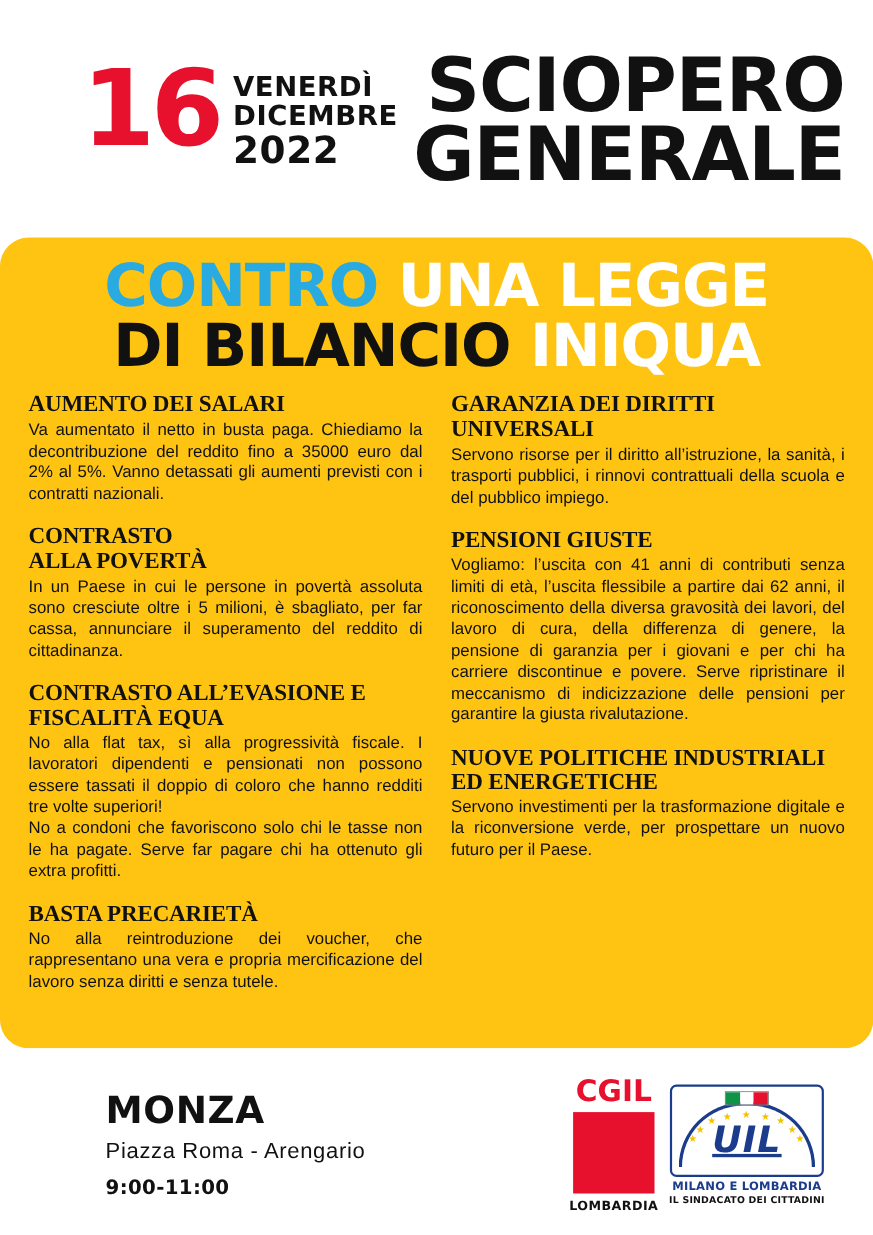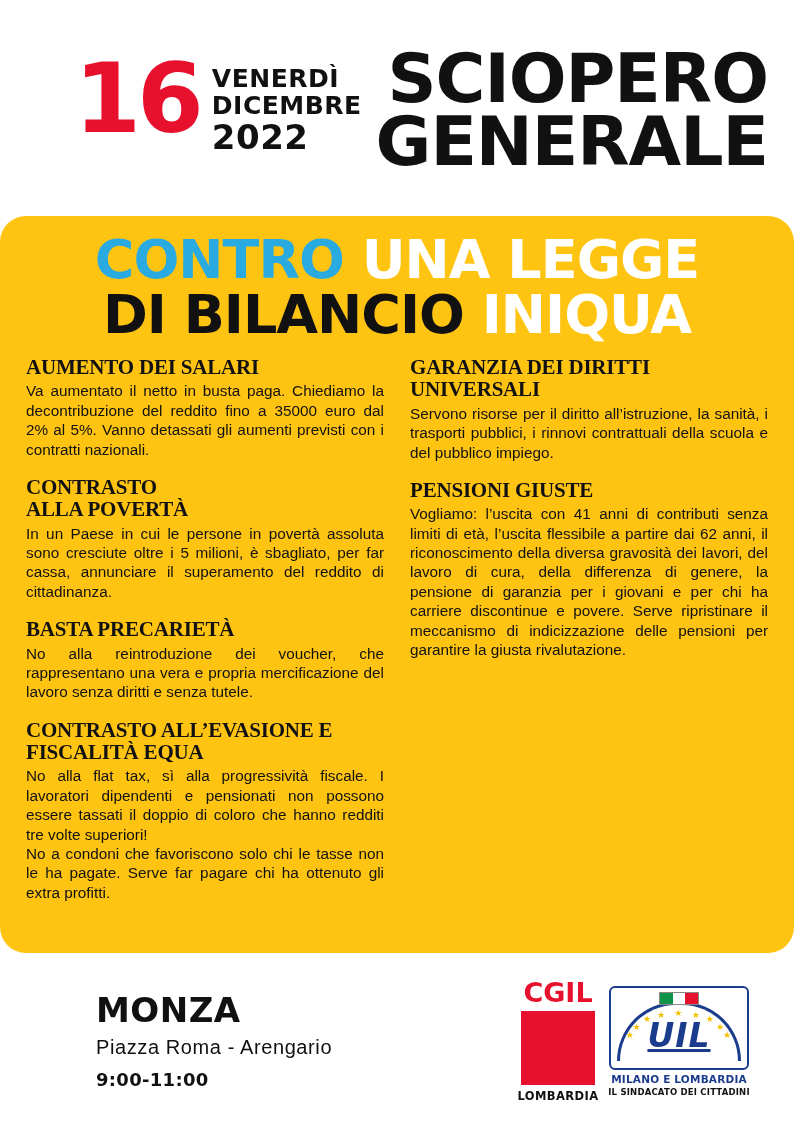--- a/index.html
+++ b/index.html
@@ -326,37 +326,41 @@
       <div class="col">
         <div class="sec">
           <div class="sec-title">AUMENTO DEI SALARI</div>
           <div class="sec-body">Va aumentato il netto in busta paga. Chiediamo la decontribuzione del reddito fino a 35000 euro dal 2% al 5%. Vanno detassati gli aumenti previsti con i contratti nazionali.</div>
         </div>
         <div class="sec">
           <div class="sec-title">CONTRASTO<br>ALLA POVERTÀ</div>
           <div class="sec-body">In un Paese in cui le persone in povertà assoluta sono cresciute oltre i 5 milioni, è sbagliato, per far cassa, annunciare il superamento del reddito di cittadinanza.</div>
         </div>
         <div class="sec">
+          <div class="sec-title">CONTRASTO ALL’EVASIONE E FISCALITÀ EQUA</div>
+          <div class="sec-body">No alla flat tax, sì alla progressività fiscale. I lavoratori dipendenti e pensionati non possono essere tassati il doppio di coloro che hanno redditi tre volte superiori!<br>No a condoni che favoriscono solo chi le tasse non le ha pagate. Serve far pagare chi ha ottenuto gli extra profitti.</div>
+        </div>
+        <div class="sec">
           <div class="sec-title">BASTA PRECARIETÀ</div>
           <div class="sec-body">No alla reintroduzione dei voucher, che rappresentano una vera e propria mercificazione del lavoro senza diritti e senza tutele.</div>
         </div>
-        <div class="sec">
-          <div class="sec-title">CONTRASTO ALL’EVASIONE E FISCALITÀ EQUA</div>
-          <div class="sec-body">No alla flat tax, sì alla progressività fiscale. I lavoratori dipendenti e pensionati non possono essere tassati il doppio di coloro che hanno redditi tre volte superiori!<br>No a condoni che favoriscono solo chi le tasse non le ha pagate. Serve far pagare chi ha ottenuto gli extra profitti.</div>
-        </div>
       </div>
 
       <div class="col">
         <div class="sec">
           <div class="sec-title">GARANZIA DEI DIRITTI UNIVERSALI</div>
           <div class="sec-body">Servono risorse per il diritto all’istruzione, la sanità, i trasporti pubblici, i rinnovi contrattuali della scuola e del pubblico impiego.</div>
         </div>
         <div class="sec">
           <div class="sec-title">PENSIONI GIUSTE</div>
           <div class="sec-body">Vogliamo: l’uscita con 41 anni di contributi senza limiti di età, l’uscita flessibile a partire dai 62 anni, il riconoscimento della diversa gravosità dei lavori, del lavoro di cura, della differenza di genere, la pensione di garanzia per i giovani e per chi ha carriere discontinue e povere. Serve ripristinare il meccanismo di indicizzazione delle pensioni per garantire la giusta rivalutazione.</div>
+        </div>
+        <div class="sec">
+          <div class="sec-title">NUOVE POLITICHE INDUSTRIALI ED ENERGETICHE</div>
+          <div class="sec-body">Servono investimenti per la trasformazione digitale e la riconversione verde, per prospettare un nuovo futuro per il Paese.</div>
         </div>
       </div>
 
     </div>
   </div>
 
   <div class="footer">
     <div class="footer-left">
       <div class="city">MONZA</div>
       <div class="place">Piazza Roma - Arengario</div>

